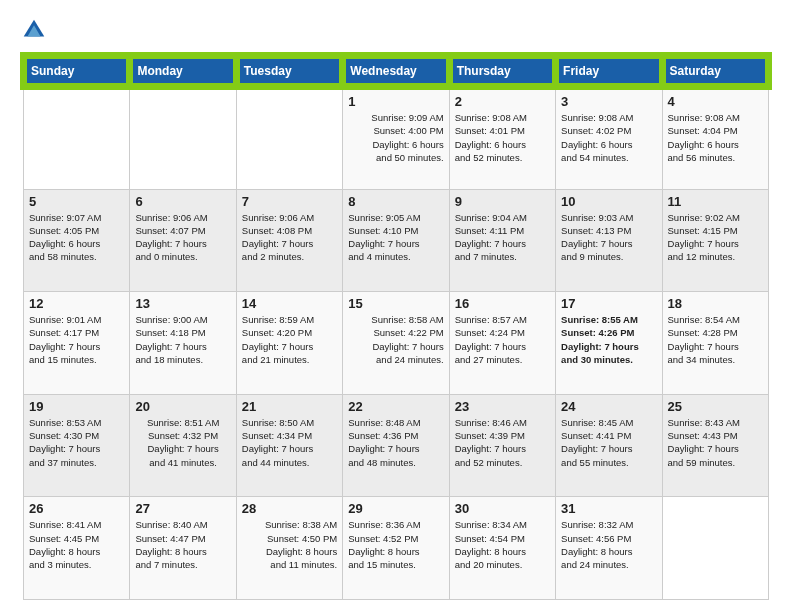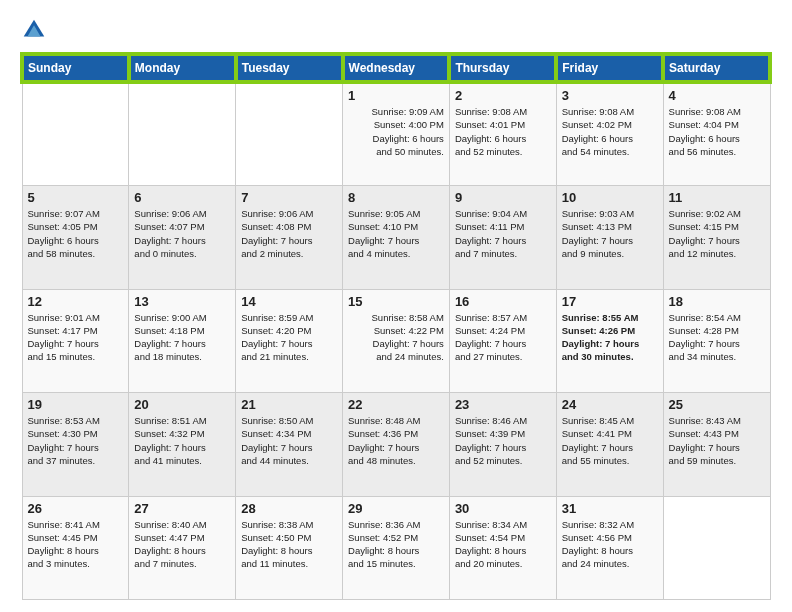--- a/index.html
+++ b/index.html
@@ -58,21 +58,21 @@
       width: 100%;
       table-layout: fixed;
     }
     .calendar thead th {
       background-color: #1a5fa8;
       color: #fff;
       font-size: 12px;
       font-weight: bold;
       padding: 5px 4px;
       text-align: left;
-      border: 4px solid #84cc16;
+      border: 7px solid #84cc16;
     }
     .calendar tbody td {
       border: 1px solid #ccc;
       vertical-align: top;
       padding: 4px 5px;
       font-size: 10px;
       color: #222;
       height: 88px;
       background: #fff;
     }
@@ -270,21 +270,21 @@
         <tr>
           <td>
             <span class="day-number">19</span>
             <div class="day-info" style="white-space: pre-line;">Sunrise: 8:53 AM
 Sunset: 4:30 PM
 Daylight: 7 hours
 and 37 minutes.</div>
           </td>
           <td>
             <span class="day-number">20</span>
-            <div class="day-info" style="white-space: pre-line;">Sunrise: 8:51 AM
+            <div class="day-info" style="white-space: pre-line; text-align: center;">Sunrise: 8:51 AM
 Sunset: 4:32 PM
 Daylight: 7 hours
 and 41 minutes.</div>
           </td>
           <td>
             <span class="day-number">21</span>
             <div class="day-info" style="white-space: pre-line;">Sunrise: 8:50 AM
 Sunset: 4:34 PM
 Daylight: 7 hours
 and 44 minutes.</div>
@@ -328,21 +328,21 @@
           </td>
           <td>
             <span class="day-number">27</span>
             <div class="day-info" style="white-space: pre-line;">Sunrise: 8:40 AM
 Sunset: 4:47 PM
 Daylight: 8 hours
 and 7 minutes.</div>
           </td>
           <td>
             <span class="day-number">28</span>
-            <div class="day-info" style="white-space: pre-line;">Sunrise: 8:38 AM
+            <div class="day-info" style="white-space: pre-line; text-align: right;">Sunrise: 8:38 AM
 Sunset: 4:50 PM
 Daylight: 8 hours
 and 11 minutes.</div>
           </td>
           <td>
             <span class="day-number">29</span>
             <div class="day-info" style="white-space: pre-line;">Sunrise: 8:36 AM
 Sunset: 4:52 PM
 Daylight: 8 hours
 and 15 minutes.</div>

